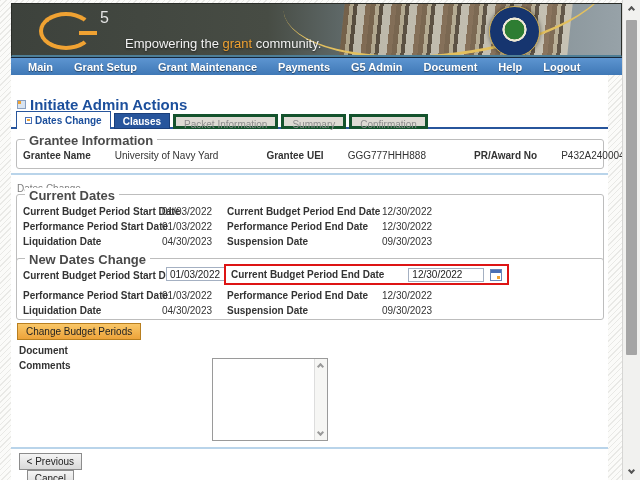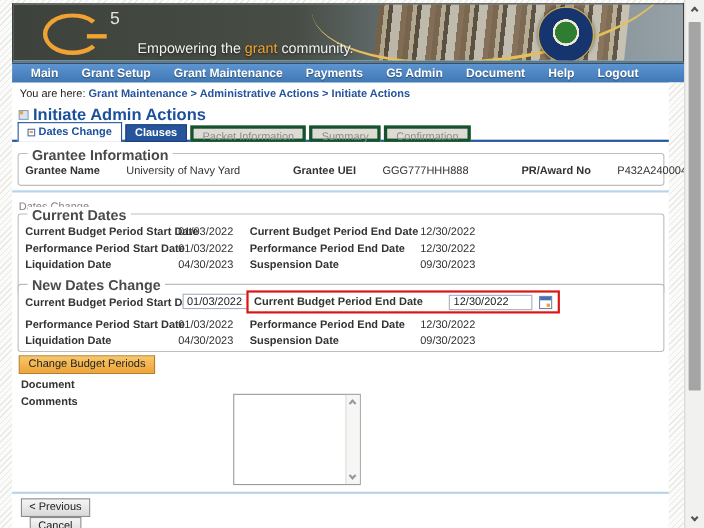--- a/index.html
+++ b/index.html
@@ -167,24 +167,20 @@
     <span class="nav-item">Grant Maintenance</span>
     <span class="nav-item">Payments</span>
     <span class="nav-item">G5 Admin</span>
     <span class="nav-item">Document</span>
     <span class="nav-item">Help</span>
     <span class="nav-item">Logout</span>
   </div>
 
   <div class="right-stripe"></div>
 
-  <div class="breadcrumb">
-    <span>You are here:</span>
-    <span class="path">Grant Maintenance &gt; Administrative Actions &gt; Initiate Actions</span>
-  </div>
 
   <div class="title-row">
     <span class="title-icon"></span>
     <span class="page-title">Initiate Admin Actions</span>
   </div>
 
   <div class="tabs">
     <div class="tab active">
       <span class="tab-icon"></span>
       <span>Dates Change</span>

